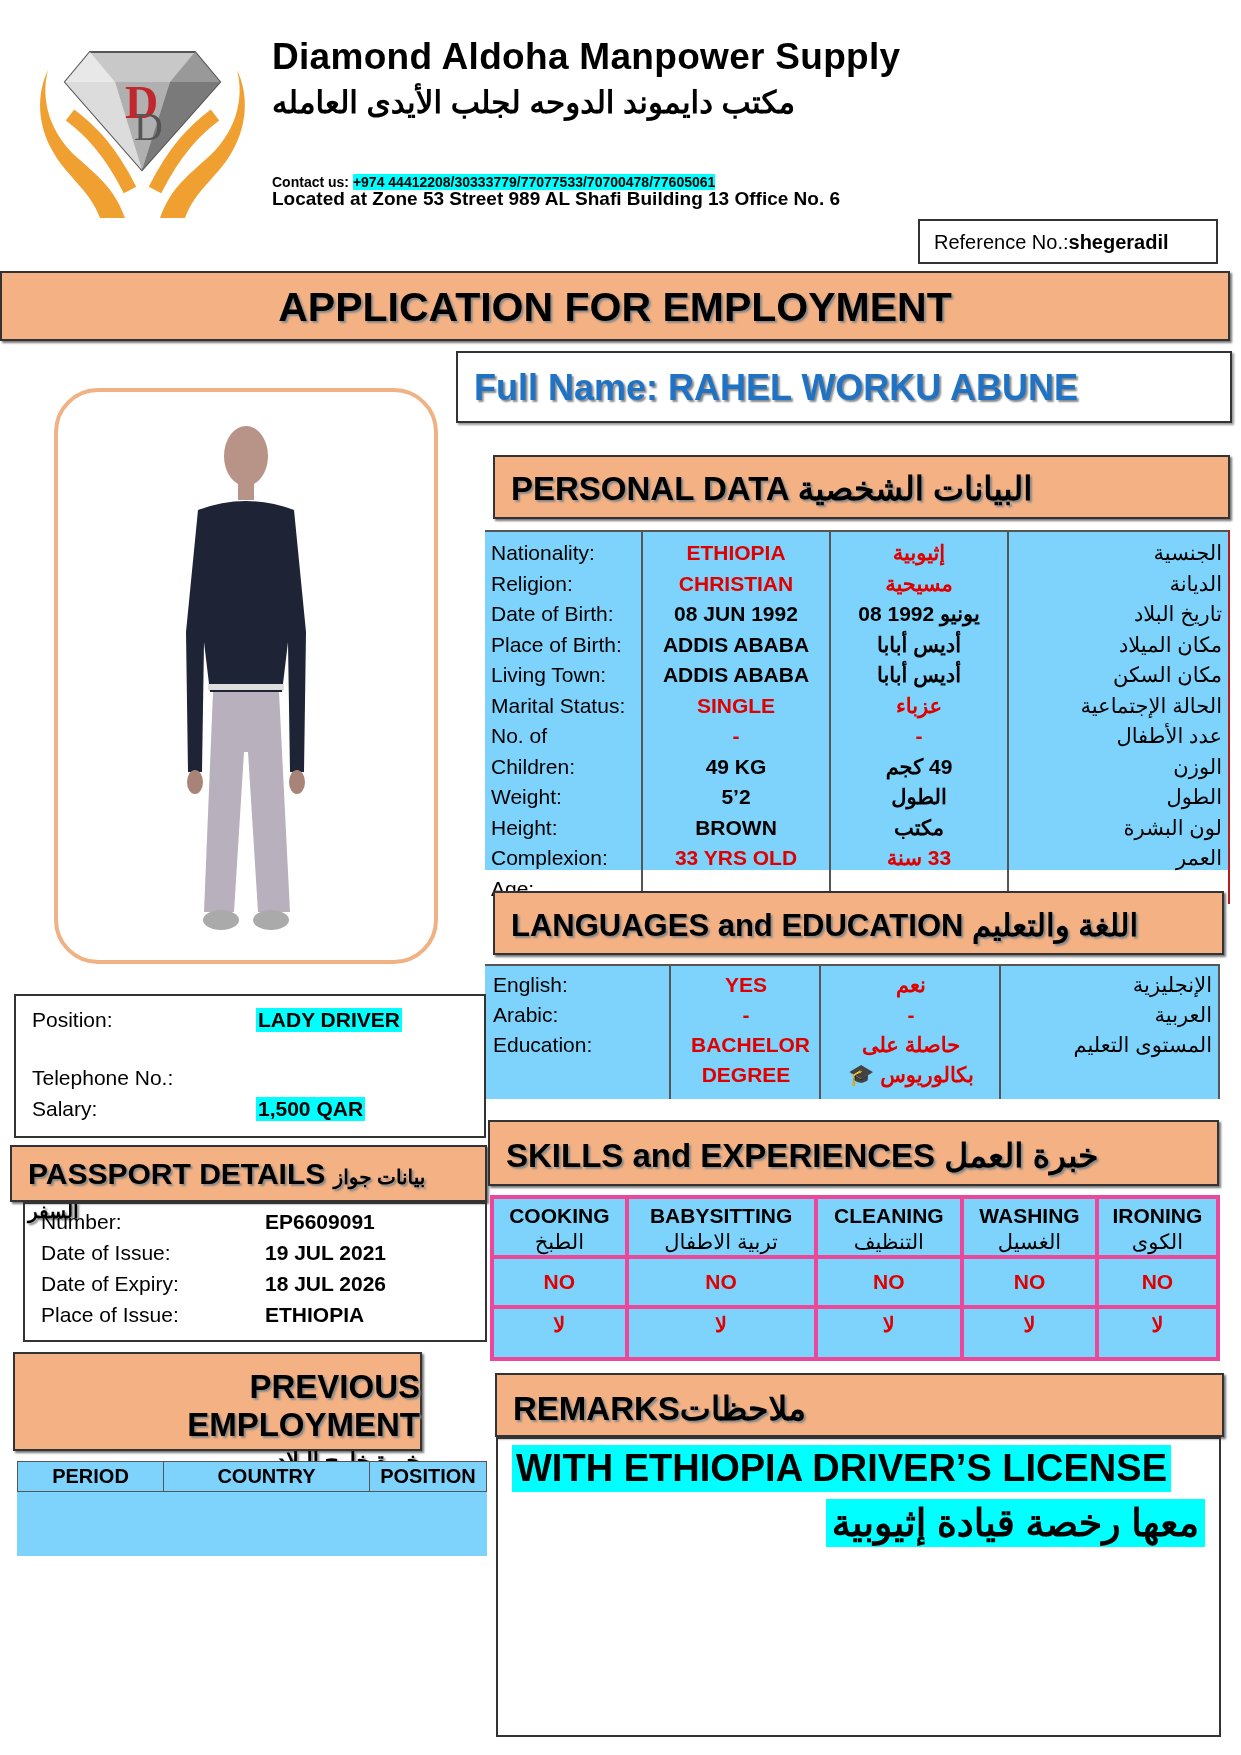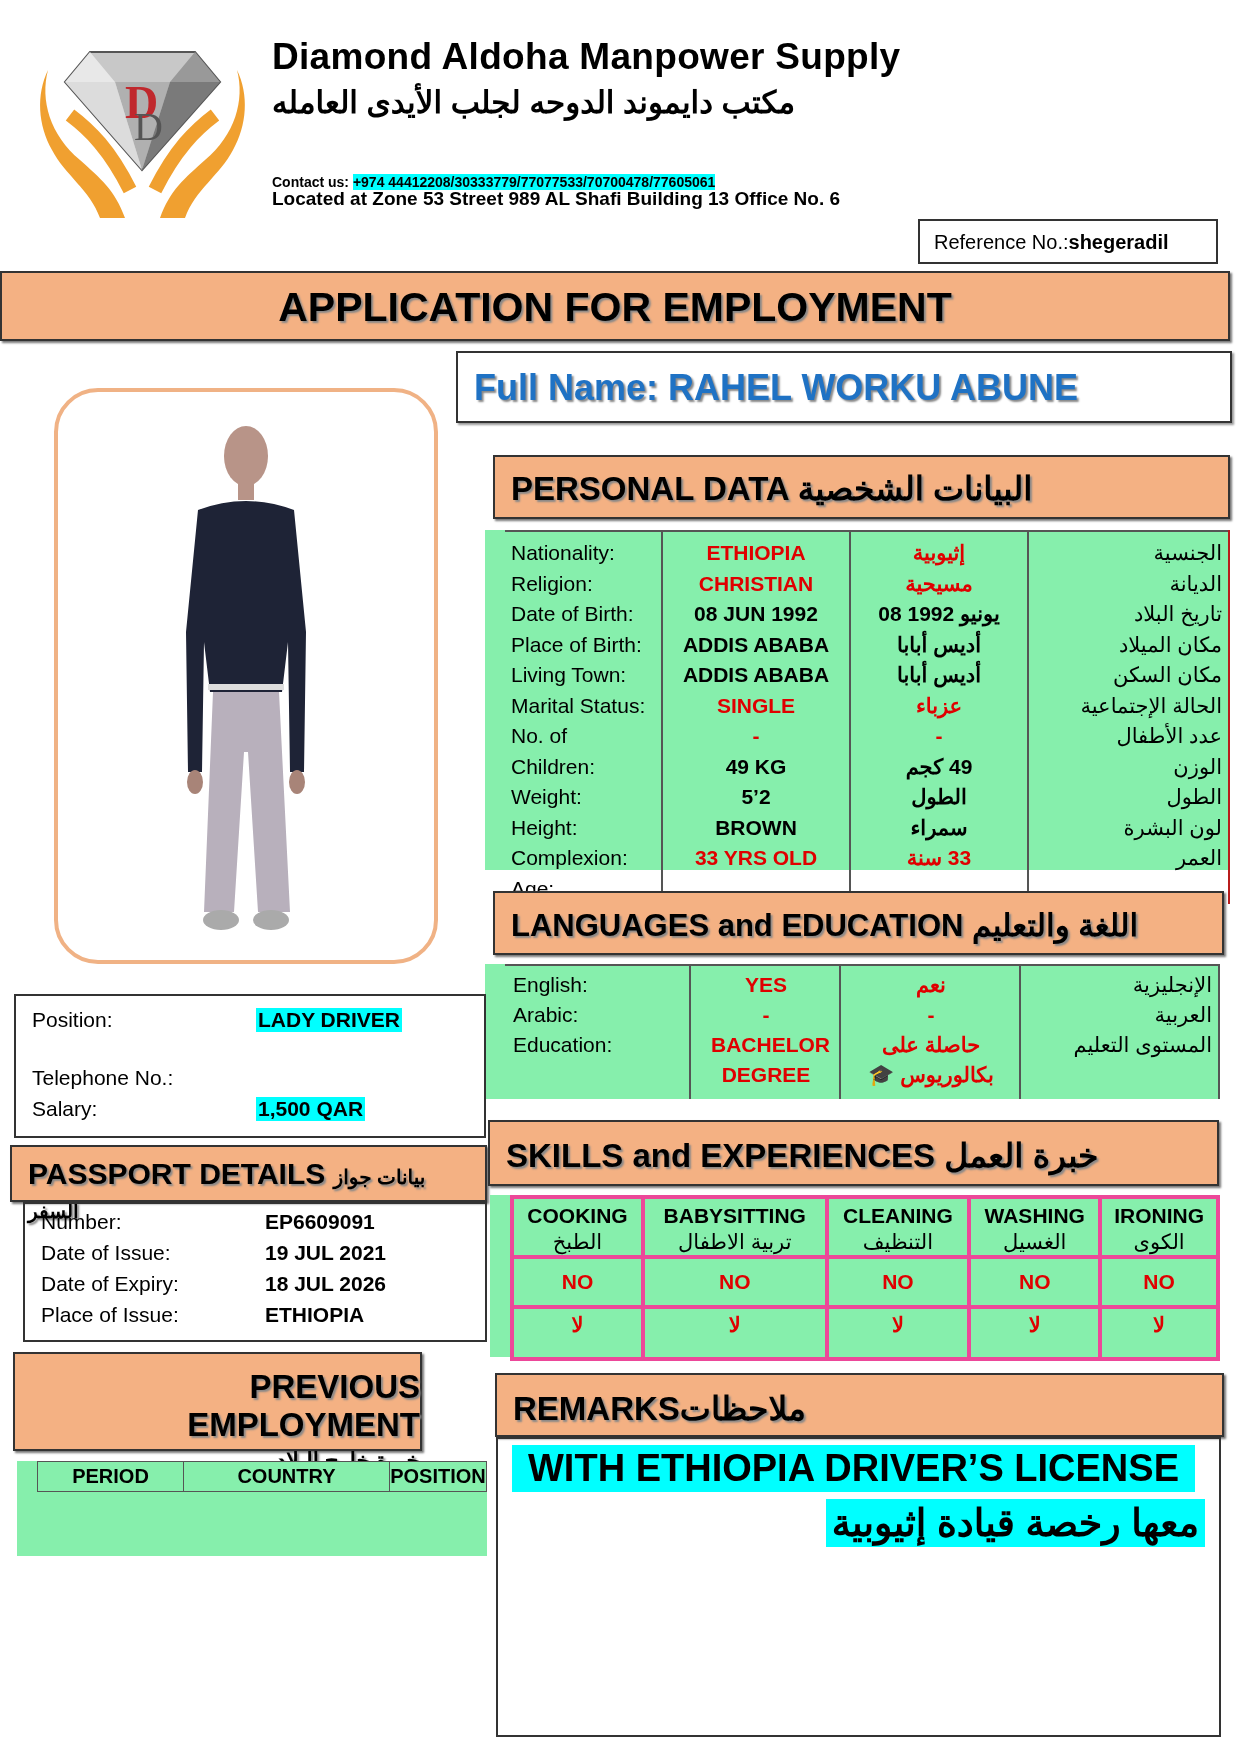--- a/index.html
+++ b/index.html
@@ -1,20 +1,20 @@
 <!DOCTYPE html>
 <html><head>
 <meta charset="utf-8">
 <style>
   * { box-sizing: border-box; margin: 0; padding: 0; }
   body { width: 1241px; height: 1755px; background: #ffffff; position: relative; font-family: "Liberation Sans", sans-serif; color: #000; overflow: hidden; }
   .abs { position: absolute; }
   .section-head { background: #f4b183; border: 2px solid #333; box-shadow: 2px 2px 2px #777; }
   .shadow-text { text-shadow: 2px 2px 2px #888; }
-  .peach { background: #86efac; padding-left: 20px; }
+  .peach { background: #7dd3fc; }
   .hl { background: #00ffff; }
   .rtl { direction: rtl; }
 
   
   #logo { left: 30px; top: 40px; width: 225px; height: 180px; }
 
   #company-name { left: 272px; top: 36px; font-size: 37px; font-weight: bold; letter-spacing: 0.3px; }
   #company-ar { left: 272px; top: 84px; font-size: 31px; font-weight: bold; width: 560px; text-align: left; }
   #contact { left: 272px; top: 174px; font-size: 14px; font-weight: bold; }
   #address { left: 272px; top: 188px; font-size: 19px; font-weight: bold; }
@@ -63,21 +63,21 @@
   #prev-head { left: 13px; top: 1352px; width: 409px; height: 99px; text-align: right; padding-top: 14px; }
   #prev-title { font-size: 33px; font-weight: bold; }
   #prev-sub { font-size: 22px; font-weight: bold; margin-top: 4px; }
   #prev-table { left: 17px; top: 1461px; width: 470px; height: 95px; }
   .prtable { border-collapse: collapse; width: 100%; border-radius: 27px; }
   .prtable th { border: 1px solid #555; font-size: 20px; font-weight: bold; height: 30px; }
   .prtable td { border: 1px solid #555; font-size: 42px; font-weight: bold; text-align: center; height: 62px; }
 
   #remarks-head { left: 495px; top: 1373px; width: 729px; height: 64px; font-size: 33px; font-weight: bold; padding: 14px 16px; }
   #remarks-box { left: 496px; top: 1437px; width: 725px; height: 300px; border: 2px solid #333; }
-  #remarks-en { position: absolute; left: 14px; top: 6px; font-size: 38px; font-weight: bold; padding: 2px 16px; }
+  #remarks-en { position: absolute; left: 14px; top: 6px; font-size: 38px; font-weight: bold; padding: 2px 4px; }
   #remarks-ar { position: absolute; right: 14px; top: 60px; font-size: 38px; font-weight: bold; padding: 2px 6px; }
 </style>
 </head>
 <body>
 
 <div id="logo" class="abs">
   <svg width="225" height="180" viewBox="0 0 225 180">
     <path d="M18 30 C10 60 20 95 50 120 C70 138 85 150 95 178 L70 178 C60 150 35 135 22 110 C8 85 6 55 18 30 Z" fill="#f0a030"></path>
     <path d="M207 30 C215 60 205 95 175 120 C155 138 140 150 130 178 L155 178 C165 150 190 135 203 110 C217 85 219 55 207 30 Z" fill="#f0a030"></path>
     <path d="M40 75 C60 90 80 110 100 150" stroke="#f0a030" stroke-width="14" fill="none"></path>
@@ -161,21 +161,21 @@
       <td style="width:178px;text-align:center;font-weight:bold" class="rtl" id="pd-values-ar">
             <div style="color: rgb(224, 0, 0);">إثيوبية</div>
             <div style="color: rgb(224, 0, 0);">مسيحية</div>
             <div>يونيو 1992 08</div>
             <div>أديس أبابا</div>
             <div>أديس أبابا</div>
             <div style="color: rgb(224, 0, 0);">عزباء</div>
             <div style="color: rgb(224, 0, 0);">-</div>
             <div>49 كجم</div>
             <div>الطول</div>
-            <div>سمراء</div>
+            <div>مكتب</div>
             <div style="color: rgb(224, 0, 0);">33 سنة</div>
           </td>
       <td style="text-align:right" class="rtl" id="pd-labels-ar">
             <div>الجنسية</div>
             <div>الديانة</div>
             <div>تاريخ البلاد</div>
             <div>مكان الميلاد</div>
             <div>مكان السكن</div>
             <div>الحالة الإجتماعية</div>
             <div>عدد الأطفال</div>

